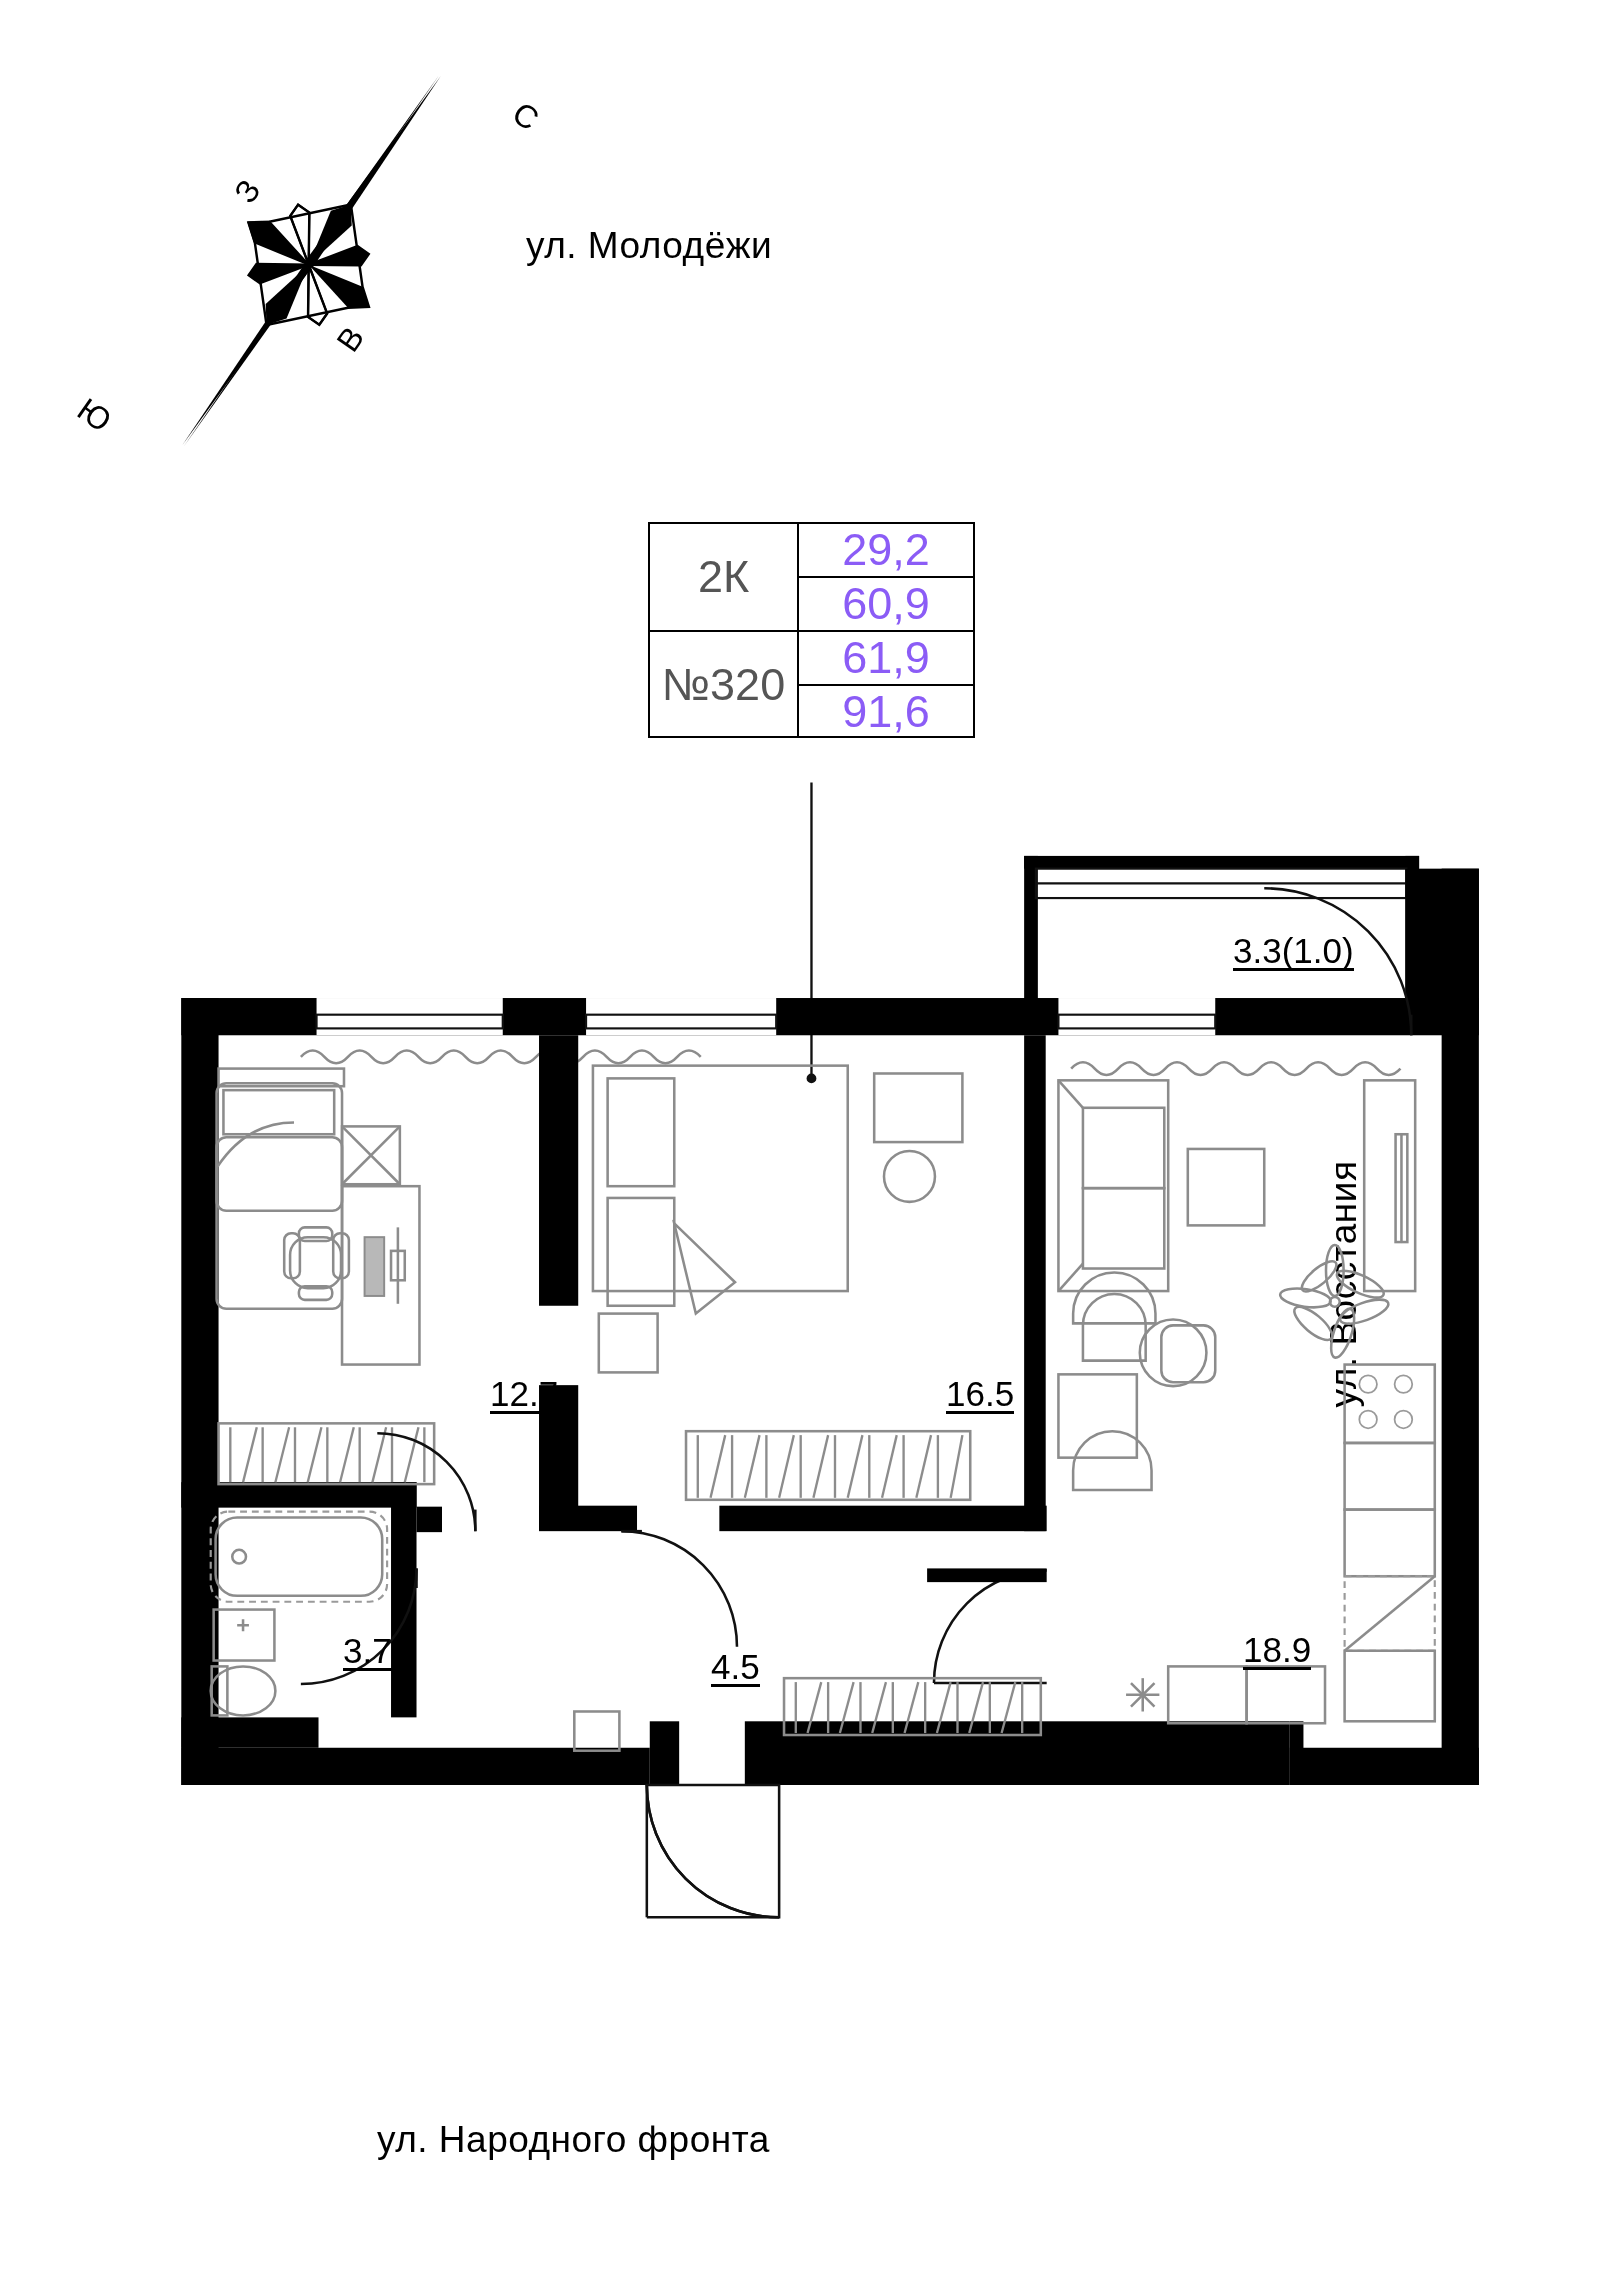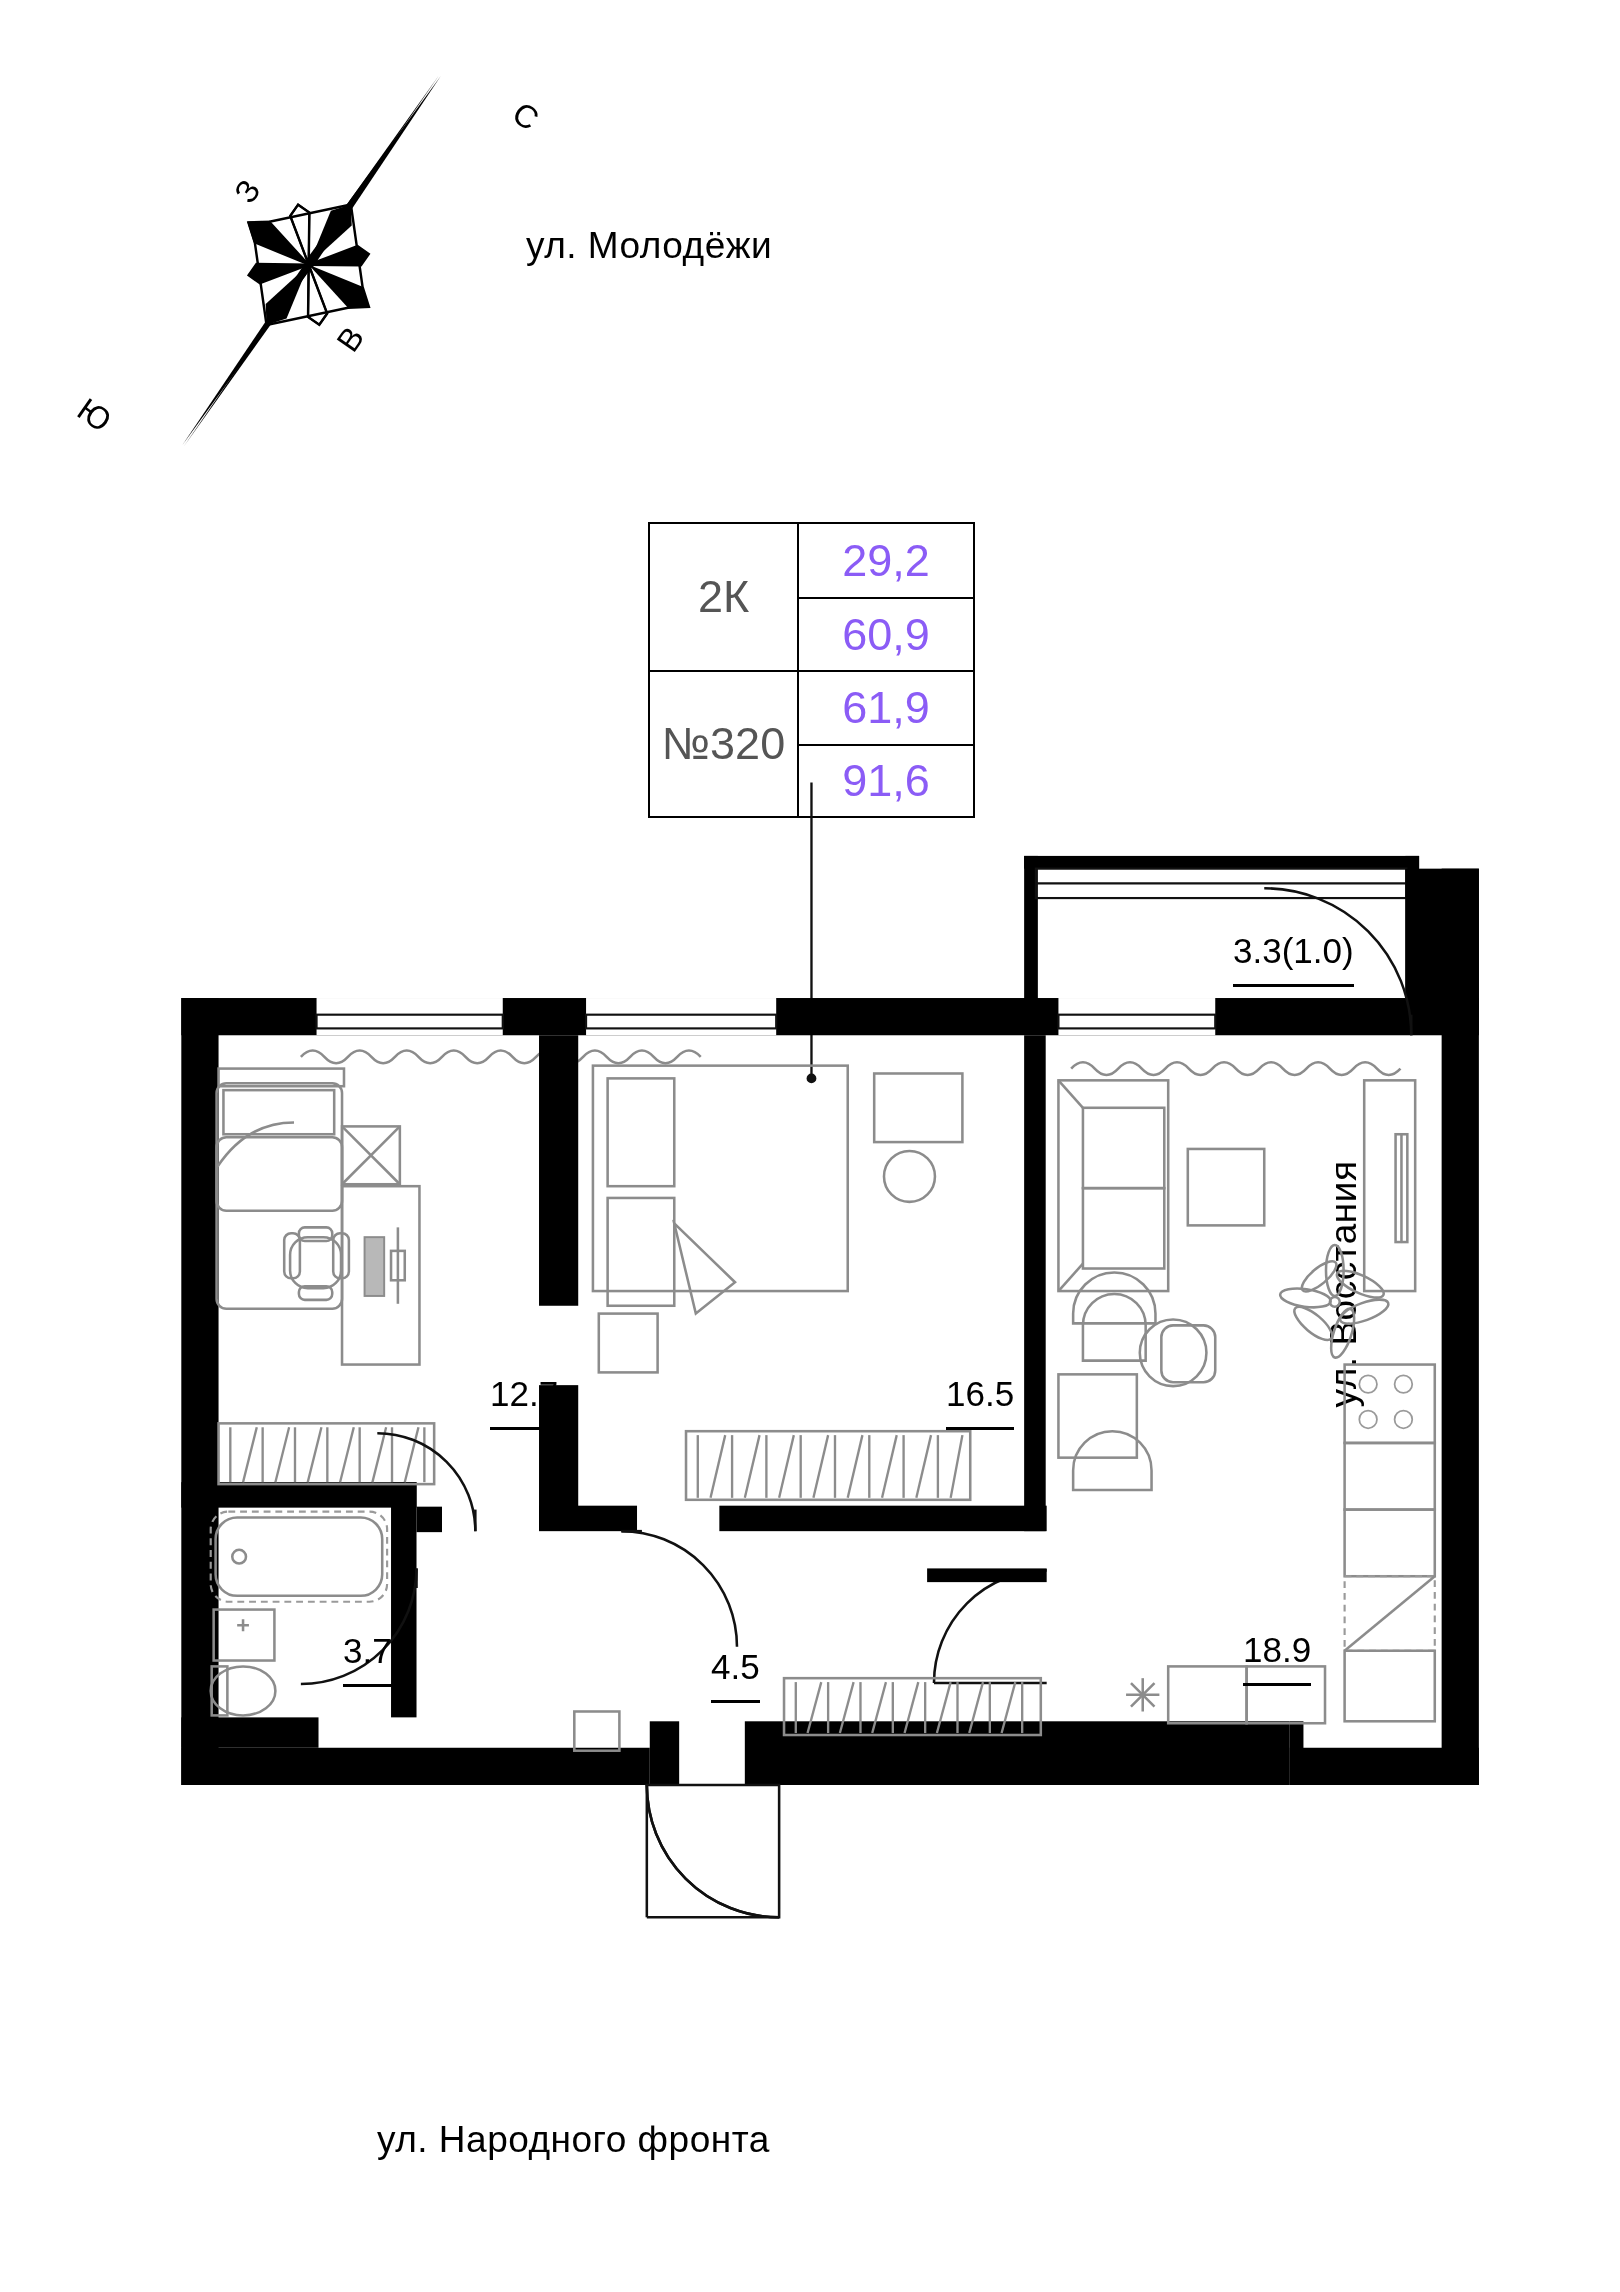--- a/index.html
+++ b/index.html
@@ -54,21 +54,21 @@
   #compass-w { left: 238px; top: 173px; transform: rotate(-55deg); }
   #compass-e { left: 340px; top: 321px; transform: rotate(-55deg); }
   #compass-s { left: 78px; top: 397px; transform: rotate(35deg); }
 
   
   #info-table {
     position: absolute;
     left: 648px;
     top: 522px;
     width: 327px;
-    height: 296px;
+    height: 216px;
     border: 2.9px solid #000;
     box-sizing: border-box;
     display: flex;
     flex-direction: column;
   }
   .info-row {
     flex: 1 1 50%;
     display: flex;
     box-sizing: border-box;
   }
@@ -99,21 +99,21 @@
     box-sizing: border-box;
   }
   .info-cell + .info-cell { border-top: 2px solid #000; }
 
   
   .area-label {
     position: absolute;
     font-size: 35px;
     color: #000;
     border-bottom: 3.9px solid #000;
-    padding-bottom: 16px;
+    padding-bottom: 0;
     line-height: 1;
   }
 
   #svg-plan {
     position: absolute;
     left: 0;
     top: 0;
   }
 </style>
 </head>

